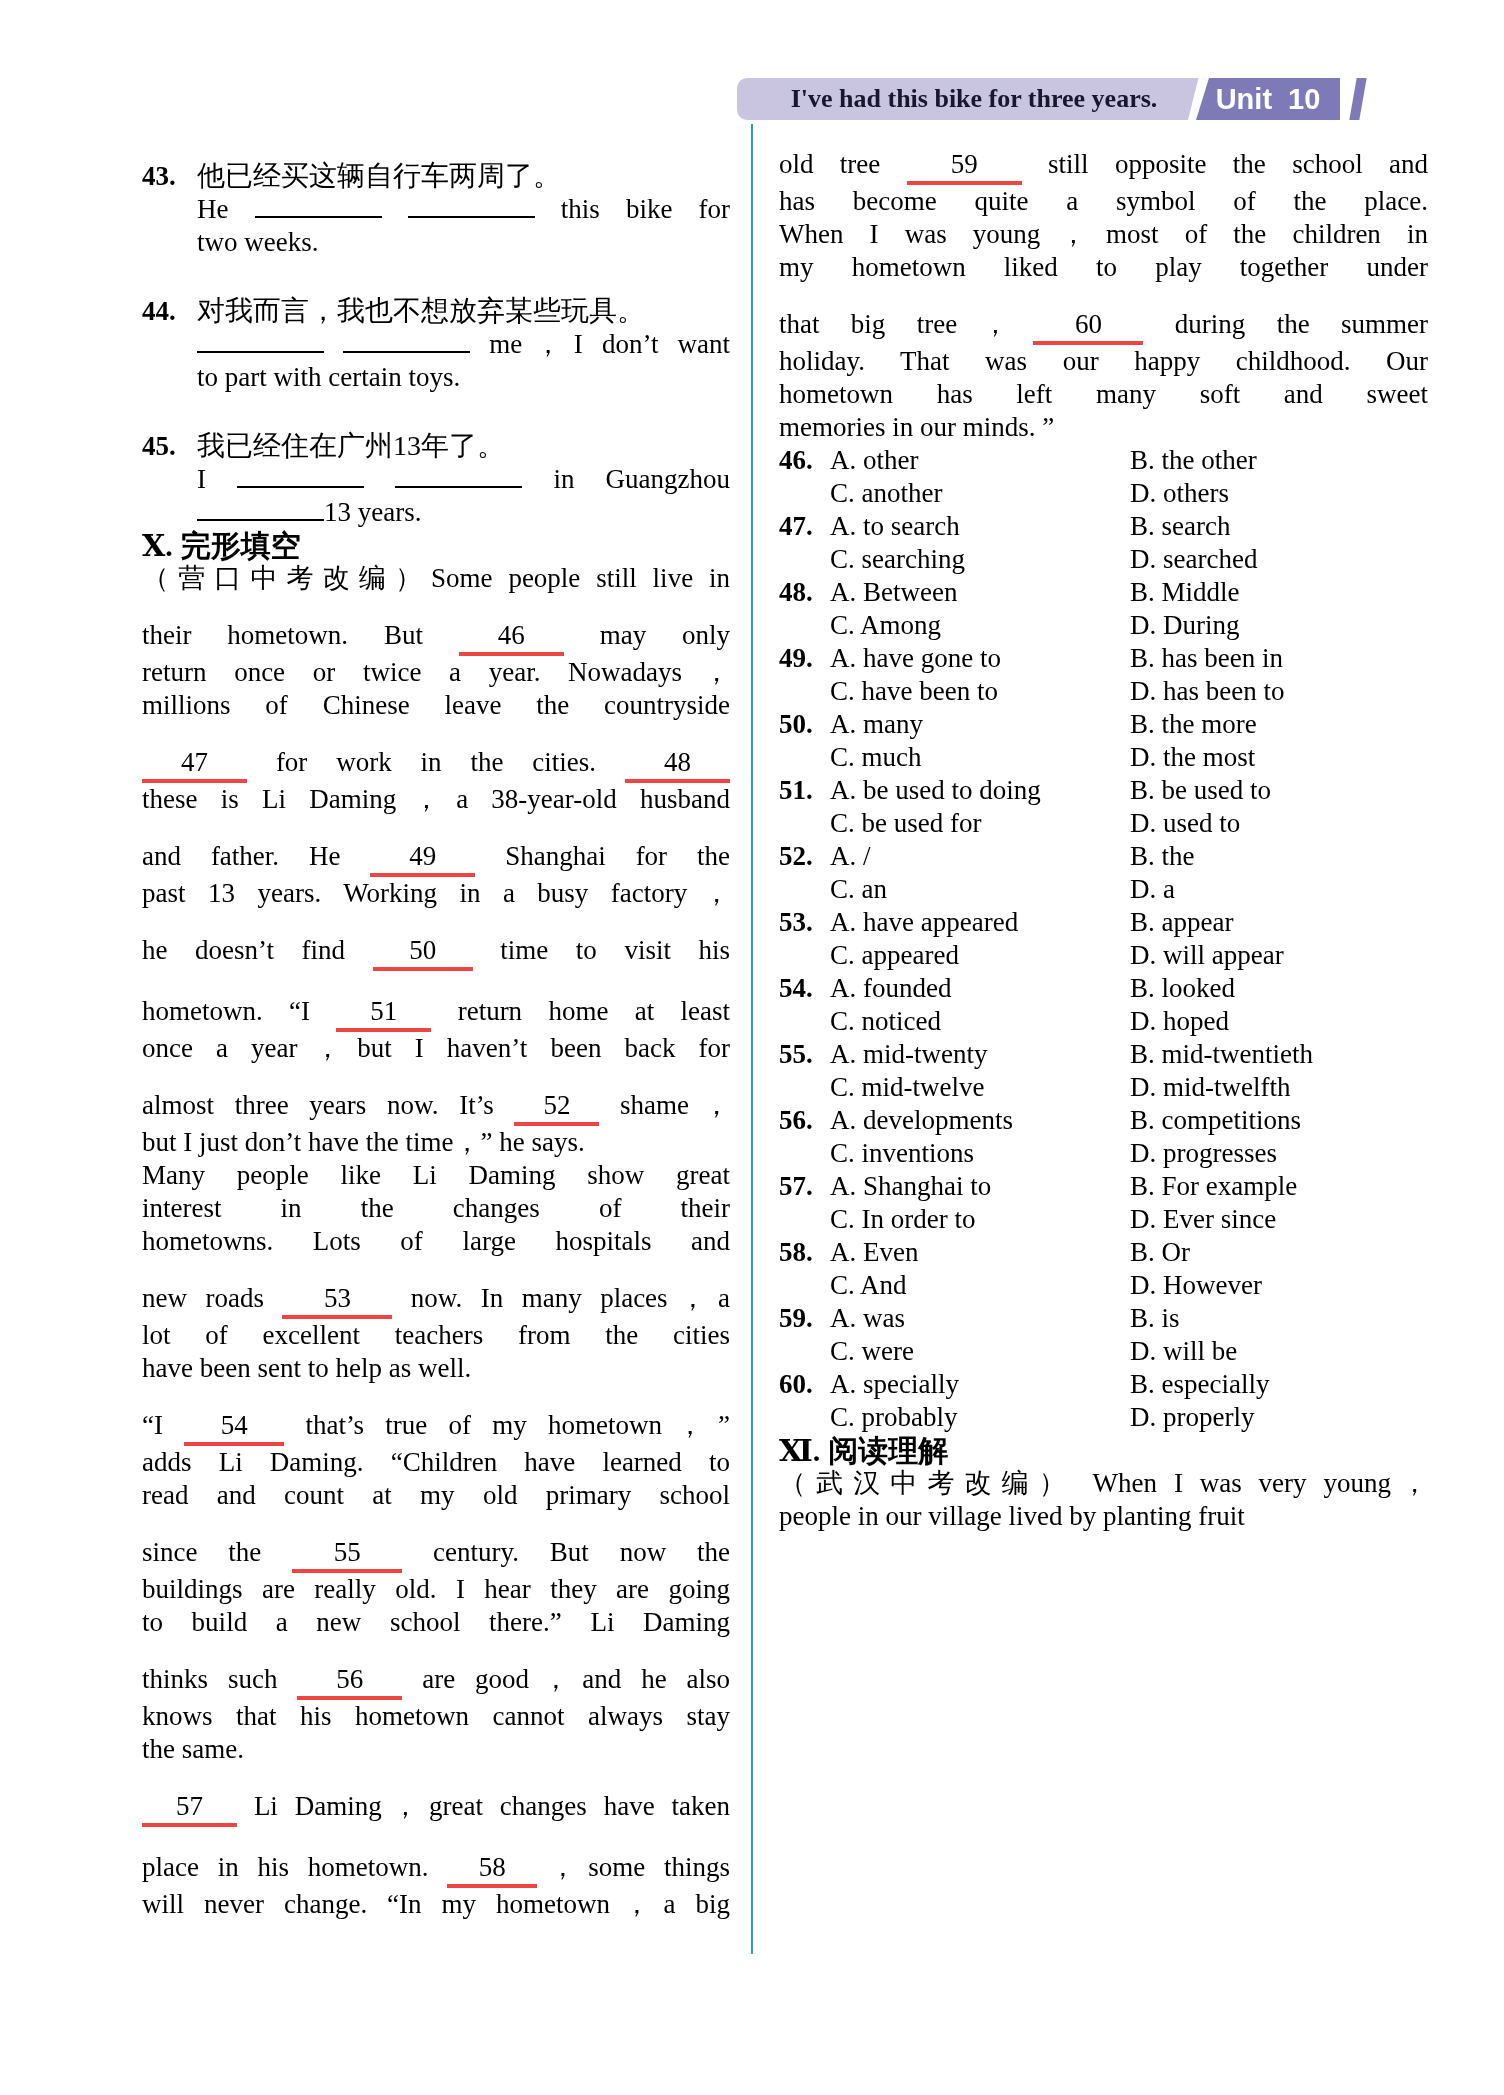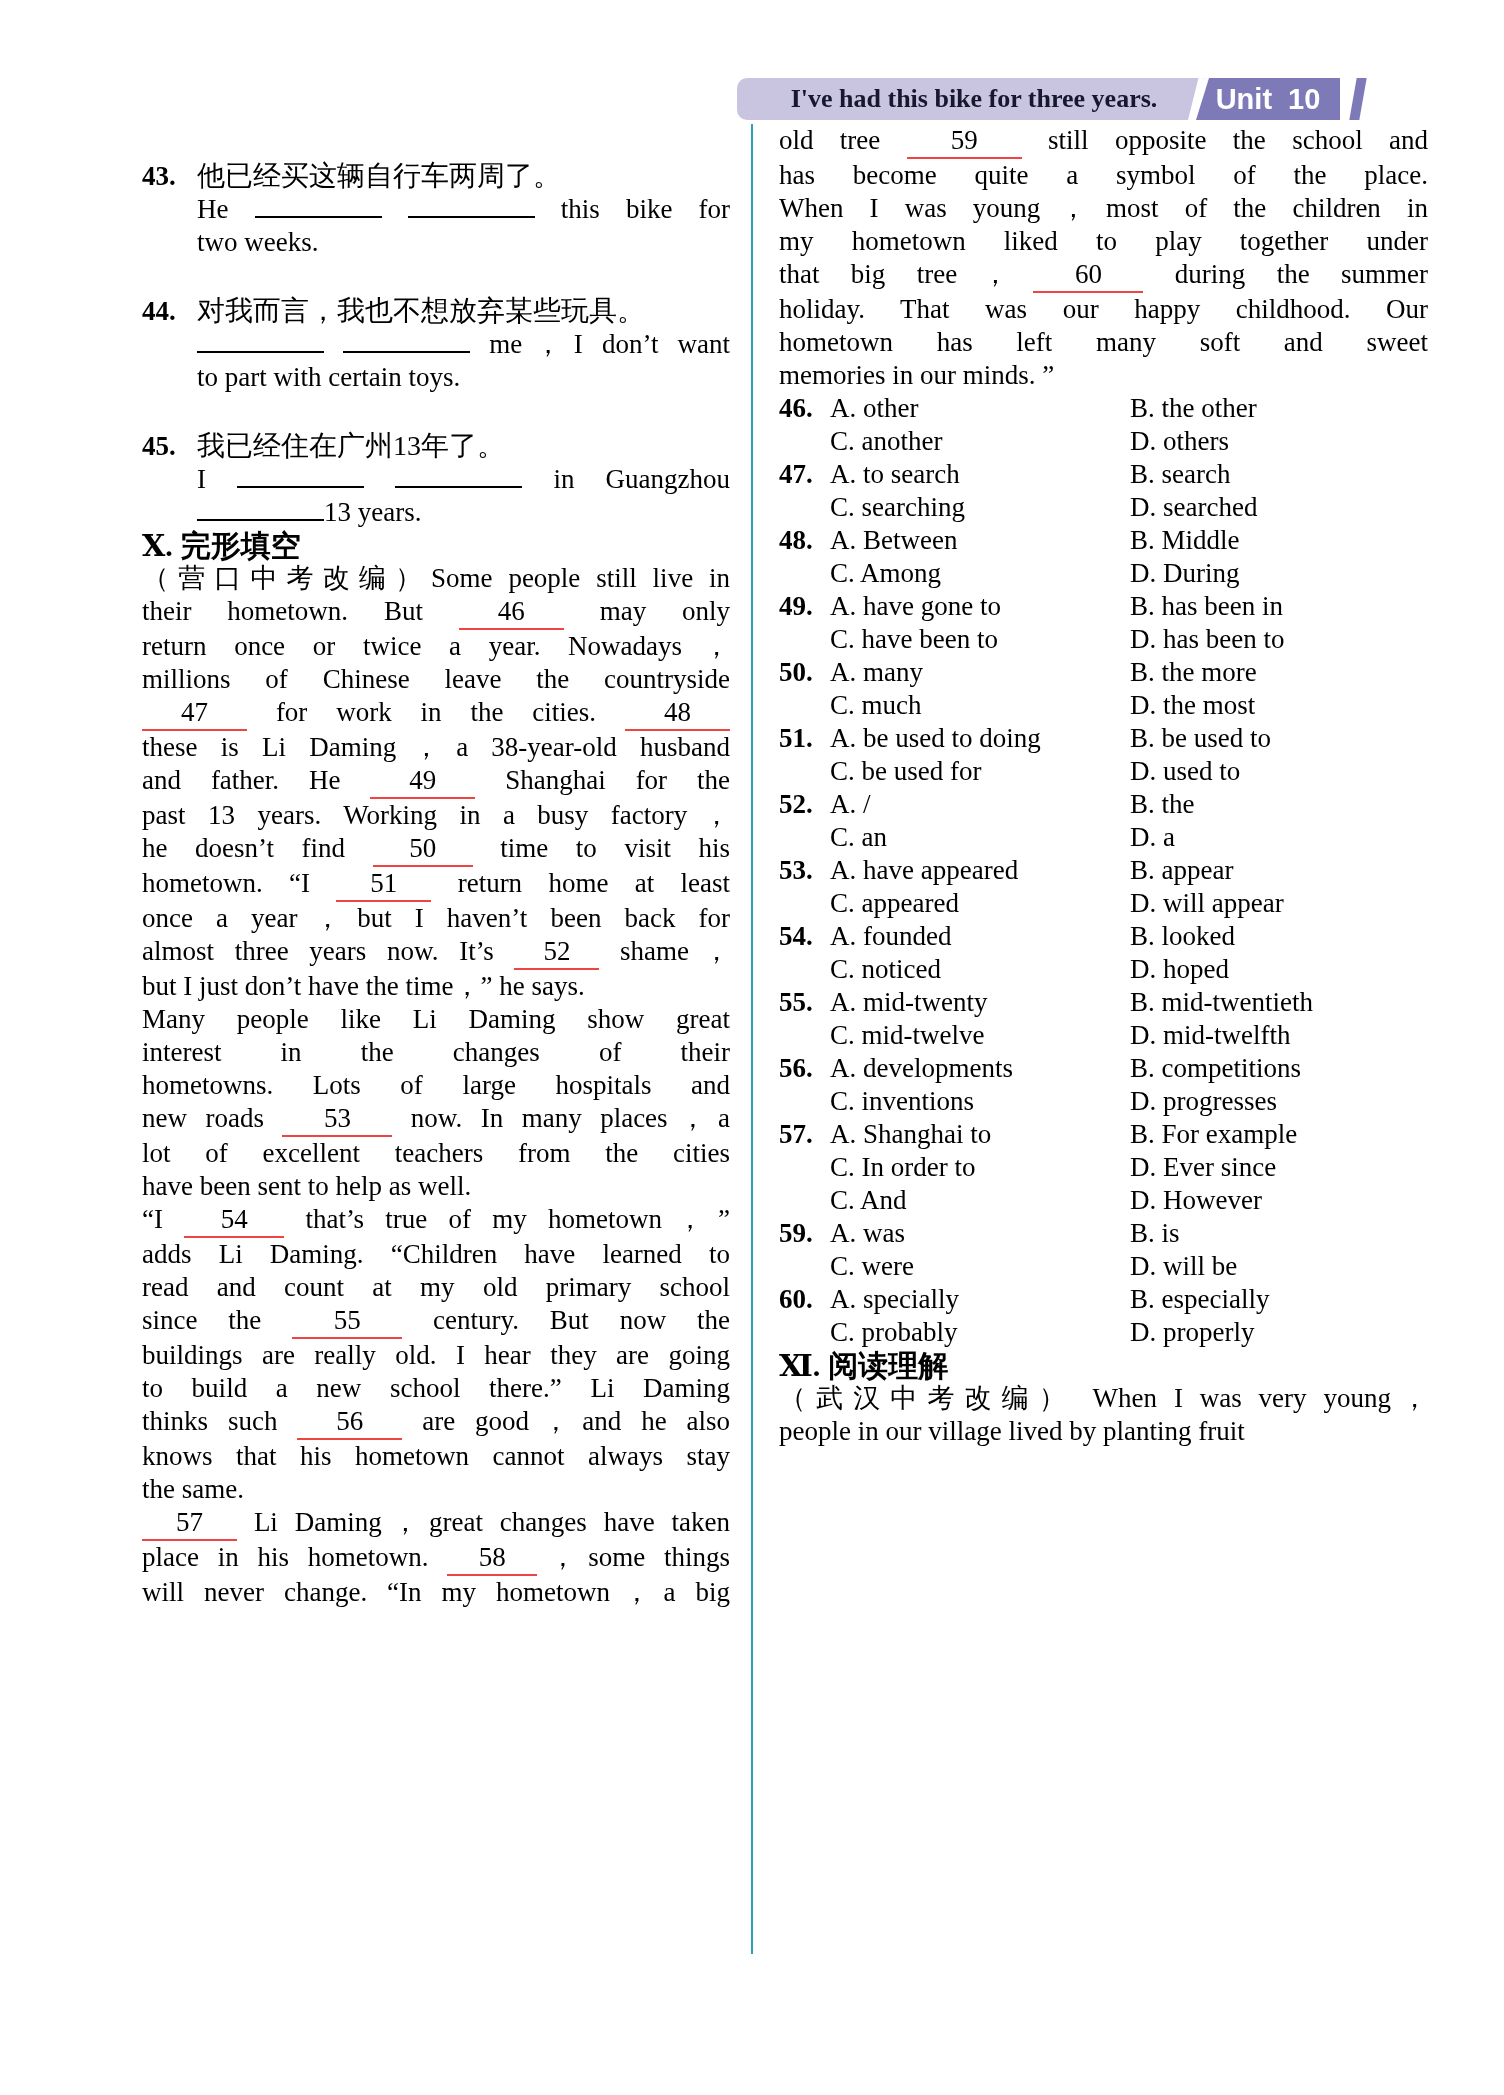--- a/index.html
+++ b/index.html
@@ -30,21 +30,21 @@
   .pline{line-height:33px;min-height:33px;}
   .j{text-align:justify;text-align-last:justify;}
   .indent{padding-left:55px;}
   .inum{display:inline-block;width:55px;font-weight:bold;margin-top:36px;}
   .cn{font-size:28px;}
   .heading{font-size:30px;font-weight:bold;}
   .hcn{margin-left:8px;font-family:"Liberation Sans","DejaVu Sans",sans-serif;}
 
   
   .blank{display:inline-block;border-bottom:2px solid #000;height:20px;}
-  .nblank{display:inline-block;border-bottom:2px solid #ef4444;text-align:center;text-align-last:center;}
+  .nblank{display:inline-block;border-bottom:4px solid #ef4444;text-align:center;text-align-last:center;margin-top:24px;}
 
   
   .orow{display:grid;grid-template-columns:351px auto;line-height:33px;}
   .ocell{white-space:nowrap;}
   .ocell.pad{padding-left:51px;}
   .onum{display:inline-block;width:51px;font-weight:bold;}
 </style>
 </head>
 <body>
 
@@ -201,20 +201,24 @@
       </div>
       <div class="orow">
         <div class="ocell"><span class="onum">57.</span><span class="opt">A. Shanghai to</span></div>
         <div class="ocell"><span class="opt">B. For example</span></div>
       </div>
       <div class="orow">
         <div class="ocell pad"><span class="opt">C. In order to</span></div>
         <div class="ocell"><span class="opt">D. Ever since</span></div>
       </div>
       <div class="orow">
+        <div class="ocell"><span class="onum">58.</span><span class="opt">A. Even</span></div>
+        <div class="ocell"><span class="opt">B. Or</span></div>
+      </div>
+      <div class="orow">
         <div class="ocell pad"><span class="opt">C. And</span></div>
         <div class="ocell"><span class="opt">D. However</span></div>
       </div>
       <div class="orow">
         <div class="ocell"><span class="onum">59.</span><span class="opt">A. was</span></div>
         <div class="ocell"><span class="opt">B. is</span></div>
       </div>
       <div class="orow">
         <div class="ocell pad"><span class="opt">C. were</span></div>
         <div class="ocell"><span class="opt">D. will be</span></div>

